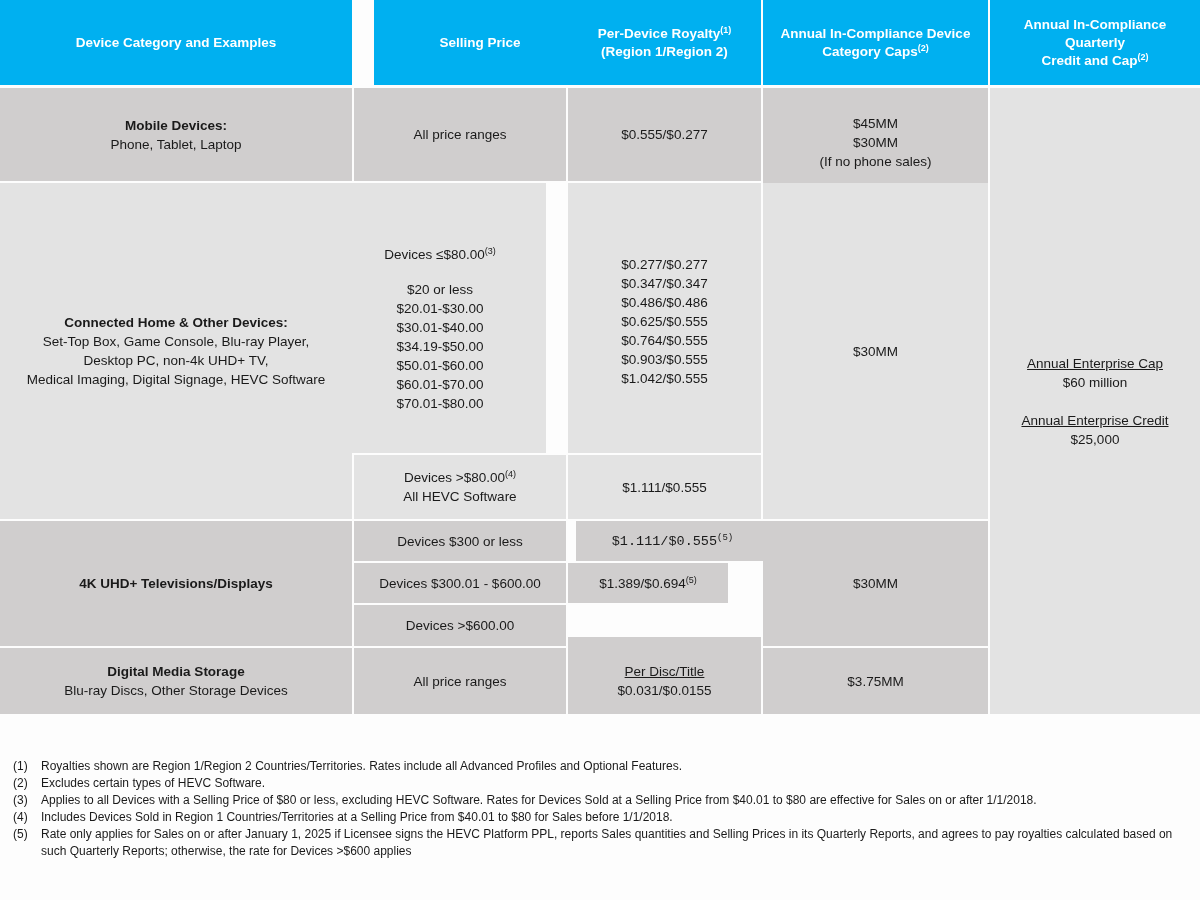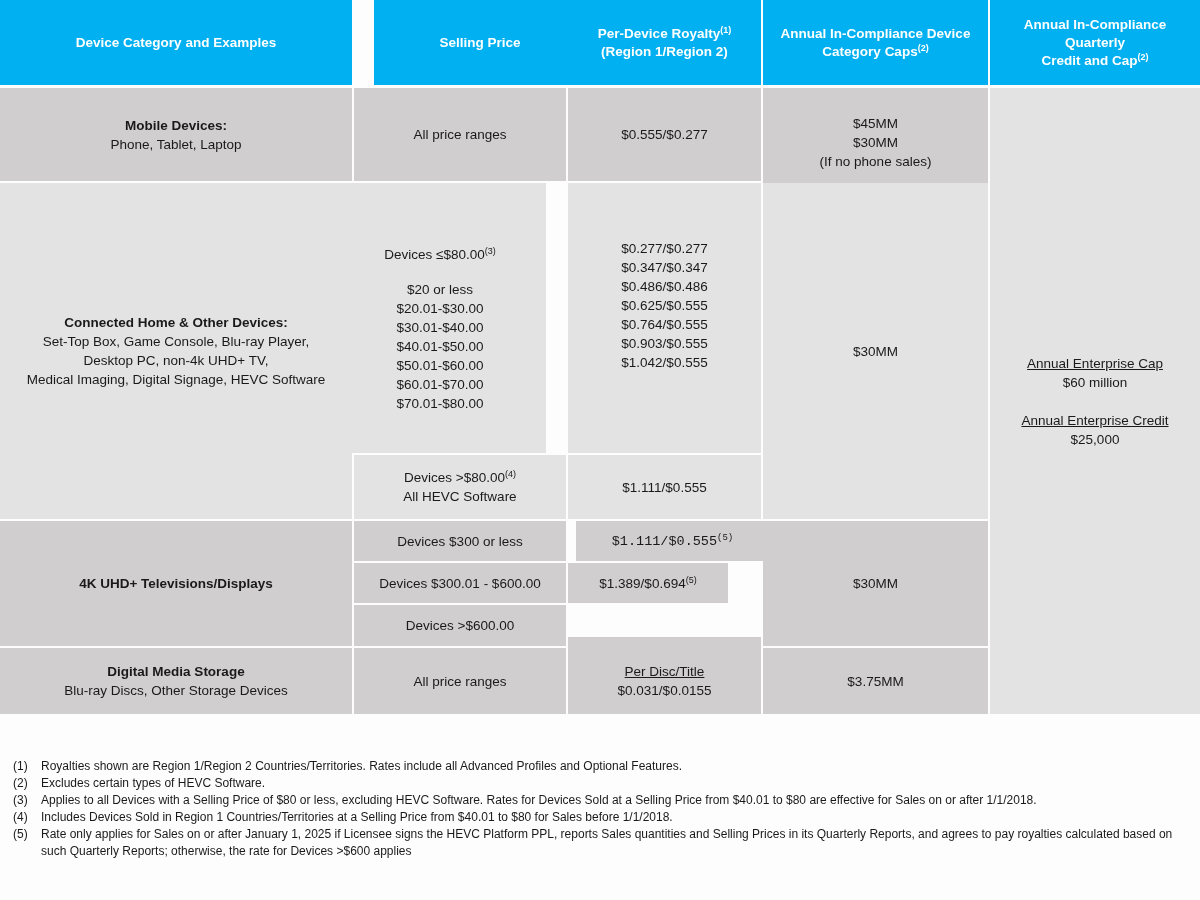--- a/index.html
+++ b/index.html
@@ -75,27 +75,27 @@
   <span>Desktop PC, non-4k UHD+ TV,</span>
   <span>Medical Imaging, Digital Signage, HEVC Software</span>
 </div>
 <div class="cell light" style="left:334px;top:183px;width:212px;height:270px;justify-content:center;padding-top:22px;">
   <span><span>Devices ≤$80.00</span><sup>(3)</sup></span>
   <div class="gap" style="height:16px;"></div>
   <div class="list">
     <span>$20 or less</span>
     <span>$20.01-$30.00</span>
     <span>$30.01-$40.00</span>
-    <span>$40.01-$50.00</span>
+    <span>$34.19-$50.00</span>
     <span>$50.01-$60.00</span>
     <span>$60.01-$70.00</span>
     <span>$70.01-$80.00</span>
   </div>
 </div>
-<div class="cell light" style="left:568px;top:183px;width:193px;height:270px;justify-content:flex-start;padding-top:56px;">
+<div class="cell light" style="left:568px;top:183px;width:193px;height:270px;justify-content:flex-start;padding-top:72px;">
   <div class="list">
     <span>$0.277/$0.277</span>
     <span>$0.347/$0.347</span>
     <span>$0.486/$0.486</span>
     <span>$0.625/$0.555</span>
     <span>$0.764/$0.555</span>
     <span>$0.903/$0.555</span>
     <span>$1.042/$0.555</span>
   </div>
 </div>

